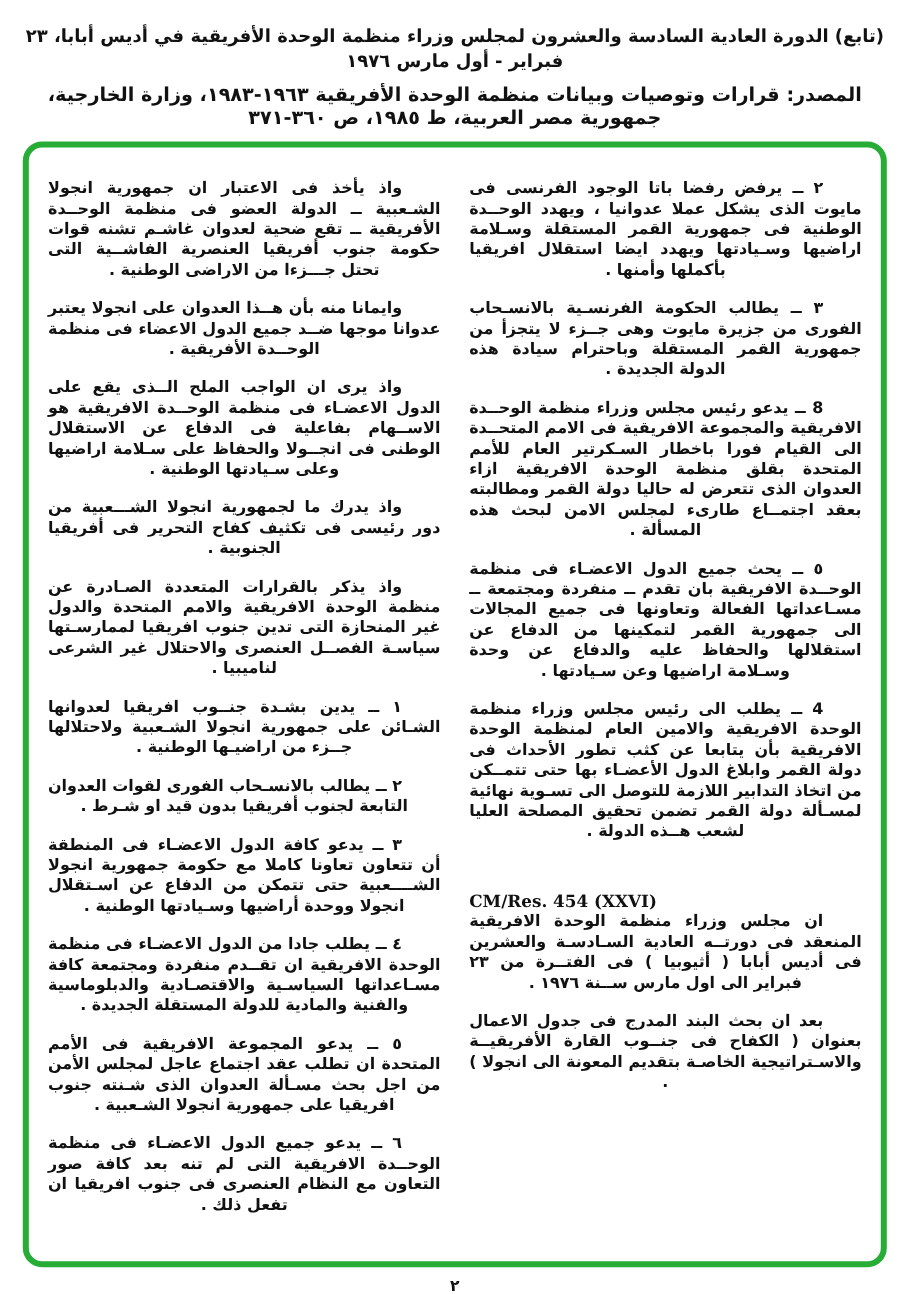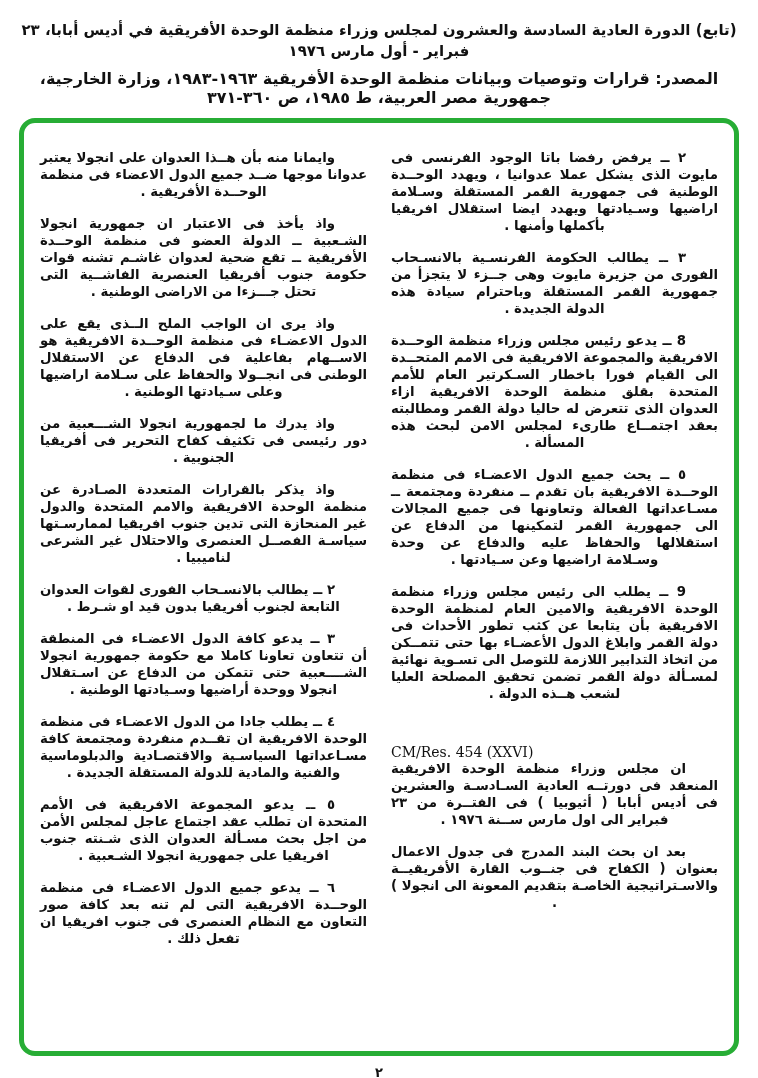--- a/index.html
+++ b/index.html
@@ -58,21 +58,21 @@
     text-align: justify;
     text-align-last: center;
     text-indent: 2.4em;
     margin: 0 0 15px 0;
   }
   .ref {
     direction: ltr;
     text-align: left;
     font-family: "DejaVu Serif", serif;
     font-size: 14px;
-    font-weight: normal;
+    font-weight: bold;
     margin: 42px 0 0 0;
   }
   .res-title {
     font-size: 15px;
     font-weight: bold;
     text-align: center;
     margin: 30px 0 26px 0;
     letter-spacing: 0.5px;
   }
   .page-number {
@@ -93,33 +93,34 @@
   </div>
 
   <div class="frame">
     <div class="cols">
 
       <div class="col">
         <p class="para">٢ ــ يرفض رفضا باتا الوجود الفرنسى فى مايوت الذى يشكل عملا عدوانيا ، ويهدد الوحــدة الوطنية فى جمهورية القمر المستقلة وسـلامة اراضيها وسـيادتها ويهدد ايضا استقلال افريقيا بأكملها وأمنها .</p>
         <p class="para">٣ ــ يطالب الحكومة الفرنسـية بالانسـحاب الفورى من جزيرة مايوت وهى جــزء لا يتجزأ من جمهورية القمر المستقلة وباحترام سيادة هذه الدولة الجديدة .</p>
         <p class="para">8 ــ يدعو رئيس مجلس وزراء منظمة الوحــدة الافريقية والمجموعة الافريقية فى الامم المتحــدة الى القيام فورا باخطار السـكرتير العام للأمم المتحدة بقلق منظمة الوحدة الافريقية ازاء العدوان الذى تتعرض له حاليا دولة القمر ومطالبته بعقد اجتمــاع طارىء لمجلس الامن لبحث هذه المسألة .</p>
         <p class="para">٥ ــ يحث جميع الدول الاعضـاء فى منظمة الوحــدة الافريقية بان تقدم ــ منفردة ومجتمعة ــ مسـاعداتها الفعالة وتعاونها فى جميع المجالات الى جمهورية القمر لتمكينها من الدفاع عن استقلالها والحفاظ عليه والدفاع عن وحدة وسـلامة اراضيها وعن سـيادتها .</p>
-        <p class="para">9 ــ يطلب الى رئيس مجلس وزراء منظمة الوحدة الافريقية والامين العام لمنظمة الوحدة الافريقية بأن يتابعا عن كثب تطور الأحداث فى دولة القمر وابلاغ الدول الأعضـاء بها حتى تتمــكن من اتخاذ التدابير اللازمة للتوصل الى تسـوية نهائية لمسـألة دولة القمر تضمن تحقيق المصلحة العليا لشعب هــذه الدولة .</p>
+        <p class="para">4 ــ يطلب الى رئيس مجلس وزراء منظمة الوحدة الافريقية والامين العام لمنظمة الوحدة الافريقية بأن يتابعا عن كثب تطور الأحداث فى دولة القمر وابلاغ الدول الأعضـاء بها حتى تتمــكن من اتخاذ التدابير اللازمة للتوصل الى تسـوية نهائية لمسـألة دولة القمر تضمن تحقيق المصلحة العليا لشعب هــذه الدولة .</p>
         <p class="ref">CM/Res. 454 (XXVI)</p>
         <p class="para">ان مجلس وزراء منظمة الوحدة الافريقية المنعقد فى دورتــه العادية السـادسـة والعشرين فى أديس أبابا ( أثيوبيا ) فى الفتــرة من ٢٣ فبراير الى اول مارس ســنة ١٩٧٦ .</p>
         <p class="para">بعد ان بحث البند المدرج فى جدول الاعمال بعنوان ( الكفاح فى جنــوب القارة الأفريقيــة والاسـتراتيجية الخاصـة بتقديم المعونة الى انجولا ) .</p>
 
       </div>
 
       <div class="col">
+        <p class="para">واذ يأخذ فى الاعتبار ان جمهورية انجولا الشـعبية ــ الدولة العضو فى منظمة الوحــدة الأفريقية ــ تقع ضحية لعدوان غاشـم تشنه قوات حكومة جنوب أفريقيا العنصرية الفاشــية التى تحتل جـــزءا من الاراضى الوطنية .</p>
         <p class="para">وايمانا منه بأن هــذا العدوان على انجولا يعتبر عدوانا موجها ضــد جميع الدول الاعضاء فى منظمة الوحــدة الأفريقية .</p>
-        <p class="para">واذ يأخذ فى الاعتبار ان جمهورية انجولا الشـعبية ــ الدولة العضو فى منظمة الوحــدة الأفريقية ــ تقع ضحية لعدوان غاشـم تشنه قوات حكومة جنوب أفريقيا العنصرية الفاشــية التى تحتل جـــزءا من الاراضى الوطنية .</p>
         <p class="para">واذ يرى ان الواجب الملح الــذى يقع على الدول الاعضـاء فى منظمة الوحــدة الافريقية هو الاســهام بفاعلية فى الدفاع عن الاستقلال الوطنى فى انجــولا والحفاظ على سـلامة اراضيها وعلى سـيادتها الوطنية .</p>
         <p class="para">واذ يدرك ما لجمهورية انجولا الشـــعبية من دور رئيسى فى تكثيف كفاح التحرير فى أفريقيا الجنوبية .</p>
         <p class="para">واذ يذكر بالقرارات المتعددة الصـادرة عن منظمة الوحدة الافريقية والامم المتحدة والدول غير المنحازة التى تدين جنوب افريقيا لممارسـتها سياسـة الفصــل العنصرى والاحتلال غير الشرعى لناميبيا .</p>
+        <p class="para">١ ــ يدين بشـدة جنــوب افريقيا لعدوانها الشـائن على جمهورية انجولا الشـعبية ولاحتلالها جــزء من اراضيـها الوطنية .</p>
         <p class="para">٢ ــ يطالب بالانسـحاب الفورى لقوات العدوان التابعة لجنوب أفريقيا بدون قيد او شـرط .</p>
         <p class="para">٣ ــ يدعو كافة الدول الاعضـاء فى المنطقة أن تتعاون تعاونا كاملا مع حكومة جمهورية انجولا الشــــعبية حتى تتمكن من الدفاع عن اسـتقلال انجولا ووحدة أراضيها وسـيادتها الوطنية .</p>
         <p class="para">٤ ــ يطلب جادا من الدول الاعضـاء فى منظمة الوحدة الافريقية ان تقــدم منفردة ومجتمعة كافة مسـاعداتها السياسـية والاقتصـادية والدبلوماسية والفنية والمادية للدولة المستقلة الجديدة .</p>
         <p class="para">٥ ــ يدعو المجموعة الافريقية فى الأمم المتحدة ان تطلب عقد اجتماع عاجل لمجلس الأمن من اجل بحث مسـألة العدوان الذى شـنته جنوب افريقيا على جمهورية انجولا الشـعبية .</p>
         <p class="para">٦ ــ يدعو جميع الدول الاعضـاء فى منظمة الوحــدة الافريقية التى لم تنه بعد كافة صور التعاون مع النظام العنصرى فى جنوب افريقيا ان تفعل ذلك .</p>
       </div>
 
     </div>
   </div>
 

